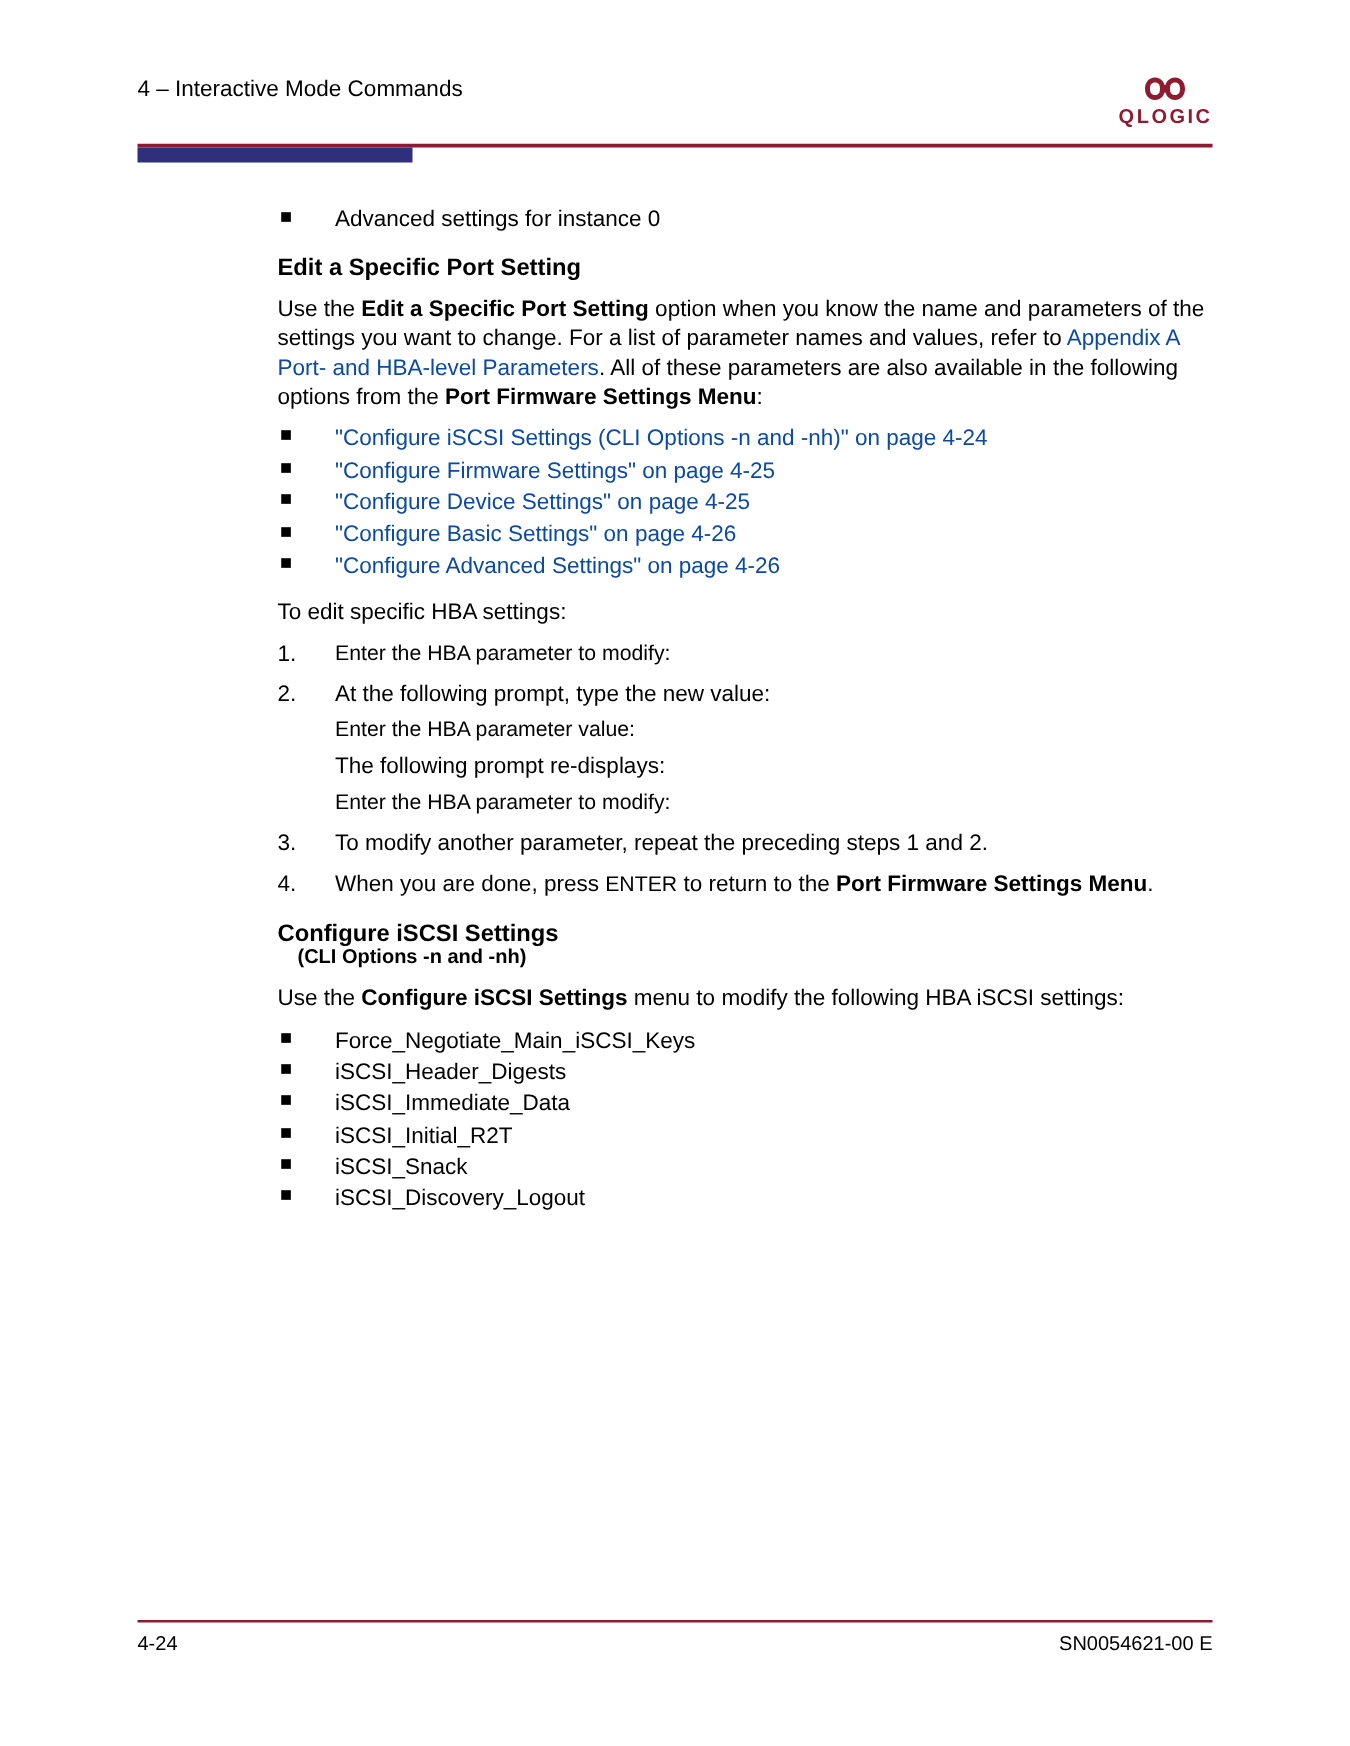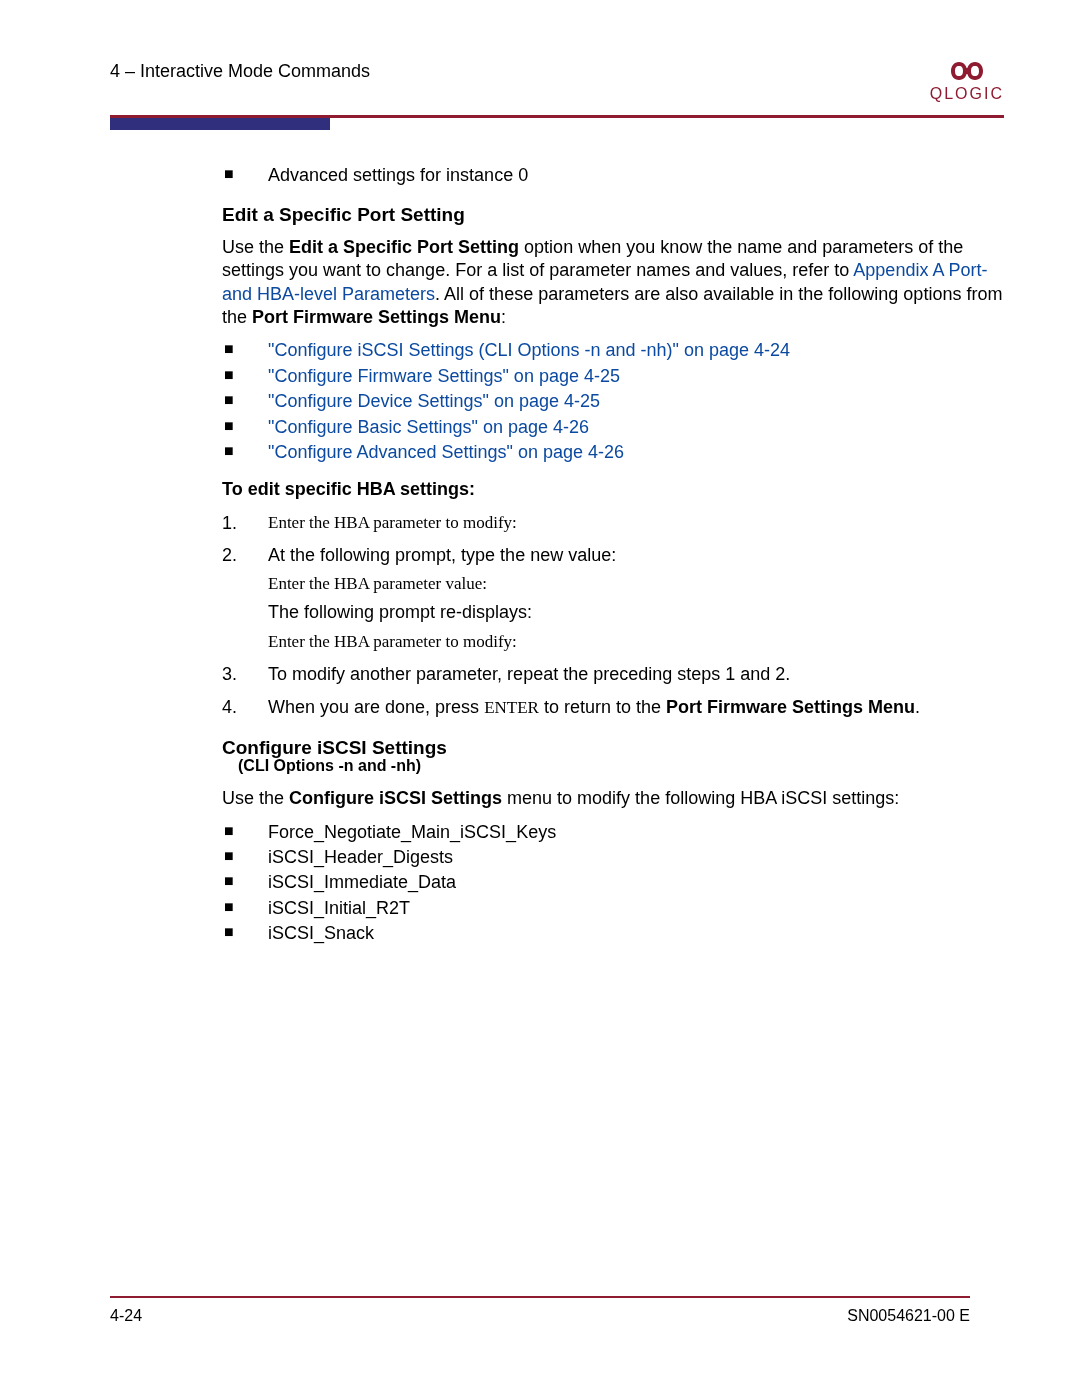--- a/index.html
+++ b/index.html
@@ -9,36 +9,36 @@
     font-family: Arial, Helvetica, sans-serif;
     color: #000;
     font-size: 18px;
     line-height: 1.3;
   }
   .page {
     width: 1080px;
     height: 1397px;
     position: relative;
     box-sizing: border-box;
-    padding: 60px 76px 0 110px;
+    padding: 60px 110px 0 110px;
   }
   .header-row {
     display: flex;
     align-items: flex-start;
     justify-content: space-between;
   }
   .header-left {
     font-size: 18px;
   }
   .logo {
     text-align: center;
     font-family: Arial, Helvetica, sans-serif;
     color: #8e1b2f;
     letter-spacing: 2px;
-    font-weight: normal;
+    font-weight: bold;
     font-size: 16px;
   }
   .logo svg { display: block; margin: 0 auto 2px auto; }
   .bar-container {
     margin-top: 10px;
   }
   .bar-thin {
     height: 3px;
     background: #8e1b2f;
   }
@@ -76,40 +76,40 @@
   }
   .sub {
     font-size: 16px;
     font-weight: bold;
     margin: -6px 0 10px 16px;
   }
   .p { margin: 6px 0 10px 0; }
   .bold { font-weight: bold; }
   a.link { color: #0b4aa0; text-decoration: none; }
   .p-inst {
-    font-weight: bold;
+    font-weight: normal;
     margin: 10px 0;
   }
   ol.steps {
     padding-left: 0;
     margin: 6px 0 10px 0;
     list-style: none;
   }
   ol.steps > li {
     position: relative;
     padding-left: 46px;
     margin: 10px 0;
   }
   ol.steps > li .num {
     position: absolute;
     left: 0;
     top: 0;
   }
   .mono {
-    font-family: Liberation Serif, serif;
+    font-family: Liberation Sans, sans-serif;
     font-size: 17px;
     white-space: pre;
     margin: 6px 0;
   }
   .footer {
     position: absolute;
     left: 110px;
     right: 110px;
     bottom: 70px;
   }
@@ -199,20 +199,21 @@
     <div class="p">
       <span>Use the </span><span class="bold">Configure iSCSI Settings</span><span> menu to modify the following HBA iSCSI settings:</span>
     </div>
 
     <ul class="sq">
       <li><span>Force_Negotiate_Main_iSCSI_Keys</span></li>
       <li><span>iSCSI_Header_Digests</span></li>
       <li><span>iSCSI_Immediate_Data</span></li>
       <li><span>iSCSI_Initial_R2T</span></li>
       <li><span>iSCSI_Snack</span></li>
+      <li><span>iSCSI_Discovery_Logout</span></li>
     </ul>
 
   </div>
 
   <div class="footer">
     <div class="footer-line"></div>
     <div class="footer-row">
       <span>4-24</span>
       <span>SN0054621-00  E</span>
     </div>

